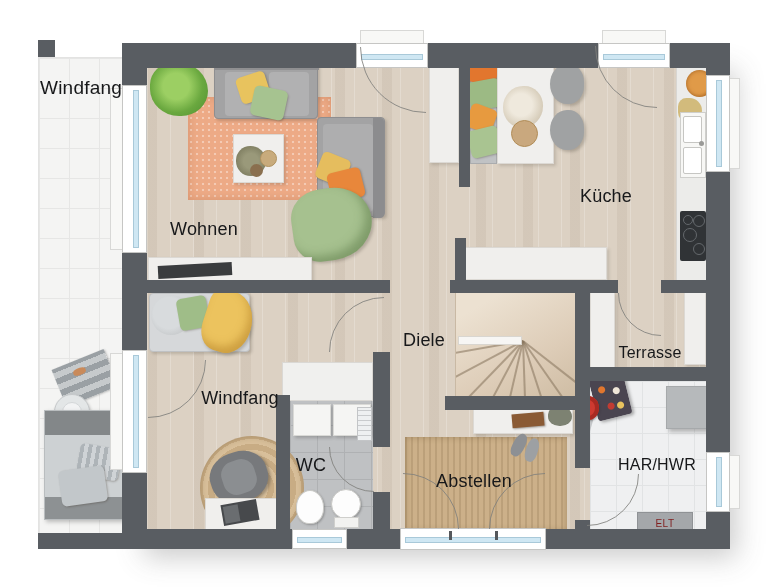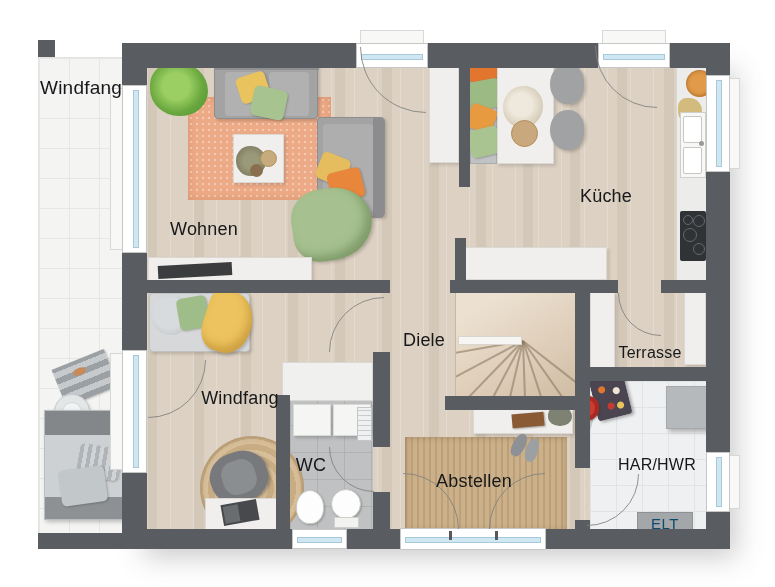--- a/index.html
+++ b/index.html
@@ -170,21 +170,21 @@
                   radial-gradient(circle at 45% 72%,#c23b32 3px,transparent 4px),
                   radial-gradient(circle at 72% 75%,#e8c35e 3px,transparent 4px),#4a4550;
        box-shadow:2px 2px 3px rgba(50,50,50,.35);"></div>
   <div class="abs" style="left:585px;top:416px;width:3px;height:44px;background:#c3c5c7;transform:rotate(16deg);"></div>
   <div class="abs" style="left:577px;top:396px;width:22px;height:24px;border-radius:50%;background:#cd3a30;
        box-shadow:inset 0 0 0 4px #a82a22,1px 1px 2px rgba(50,50,50,.4);"></div>
   <div class="abs" style="left:666px;top:386px;width:41px;height:43px;background:#b6b9bb;border:1px solid #a6a9ab;
        box-shadow:3px 3px 4px rgba(70,70,70,.35);"></div>
   <div class="abs" style="left:637px;top:512px;width:56px;height:22px;background:#a4a7aa;border:1px solid #8f9295;
        display:flex;align-items:center;justify-content:center;">
-    <span style="font-size:15px;color:#0c4a6e;letter-spacing:.5px;">ELT</span>
+    <span style="font-size:10px;color:#7f1d1d;letter-spacing:.5px;">ELT</span>
   </div>
 
   <div class="abs" style="left:57px;top:358px;width:56px;height:40px;transform:rotate(-22deg);
        background:repeating-linear-gradient(0deg,#9aa0a4 0 6px,#c6cacc 6px 12px);box-shadow:1px 1px 2px rgba(60,60,60,.3);"></div>
   <div class="abs" style="left:73px;top:368px;width:13px;height:7px;background:#c98a5a;border-radius:40%;transform:rotate(-20deg);"></div>
   <div class="abs" style="left:54px;top:394px;width:36px;height:36px;border-radius:50%;background:#e3e6e7;border:1px solid #c6c9cb;box-shadow:1px 2px 3px rgba(60,60,60,.3);">
     <div class="abs" style="left:7px;top:7px;width:20px;height:20px;border-radius:50%;background:#f2f3f4;border:1px solid #d4d7d9;"></div>
   </div>
   <div class="abs" style="left:44px;top:410px;width:79px;height:110px;background:#cdd1d3;border:1px solid #b9bdbf;box-shadow:2px 2px 4px rgba(60,60,60,.3);">
     <div class="abs" style="left:0;top:0;width:77px;height:24px;background:#838789;"></div>

